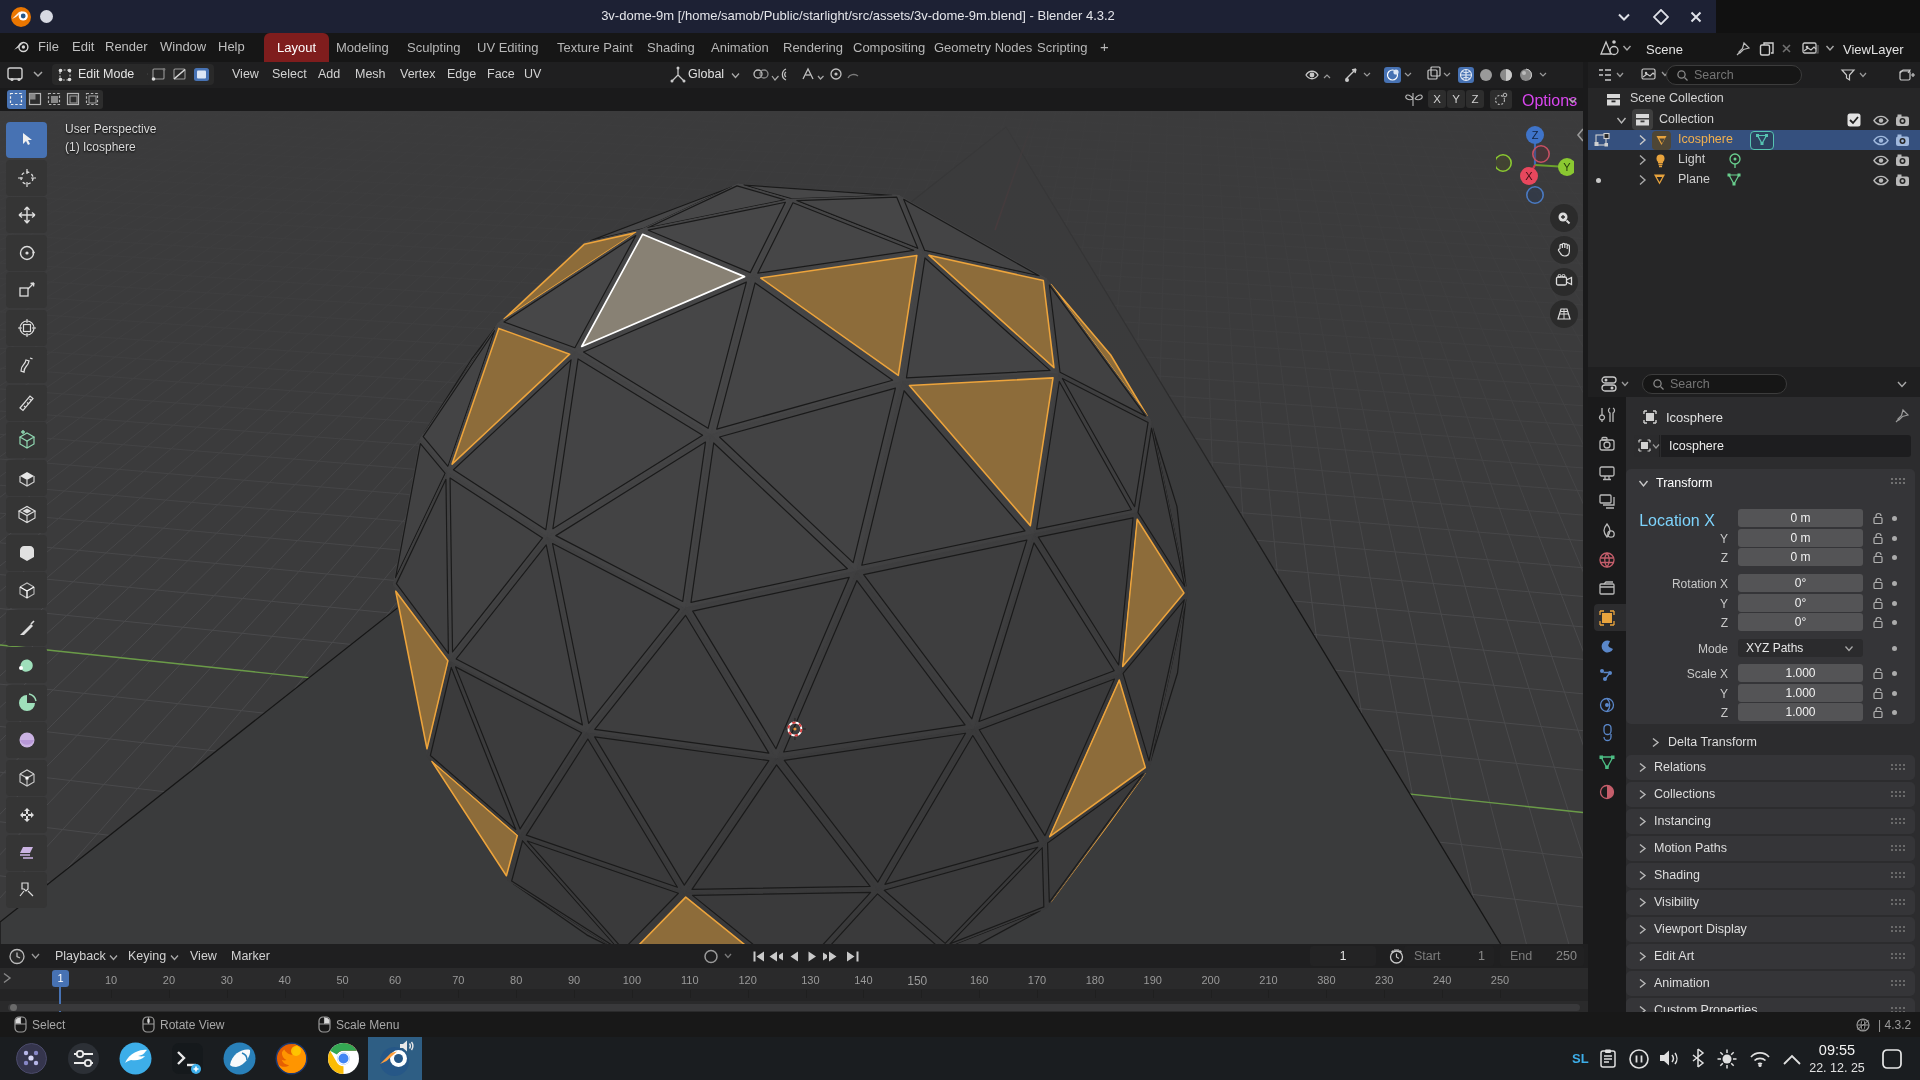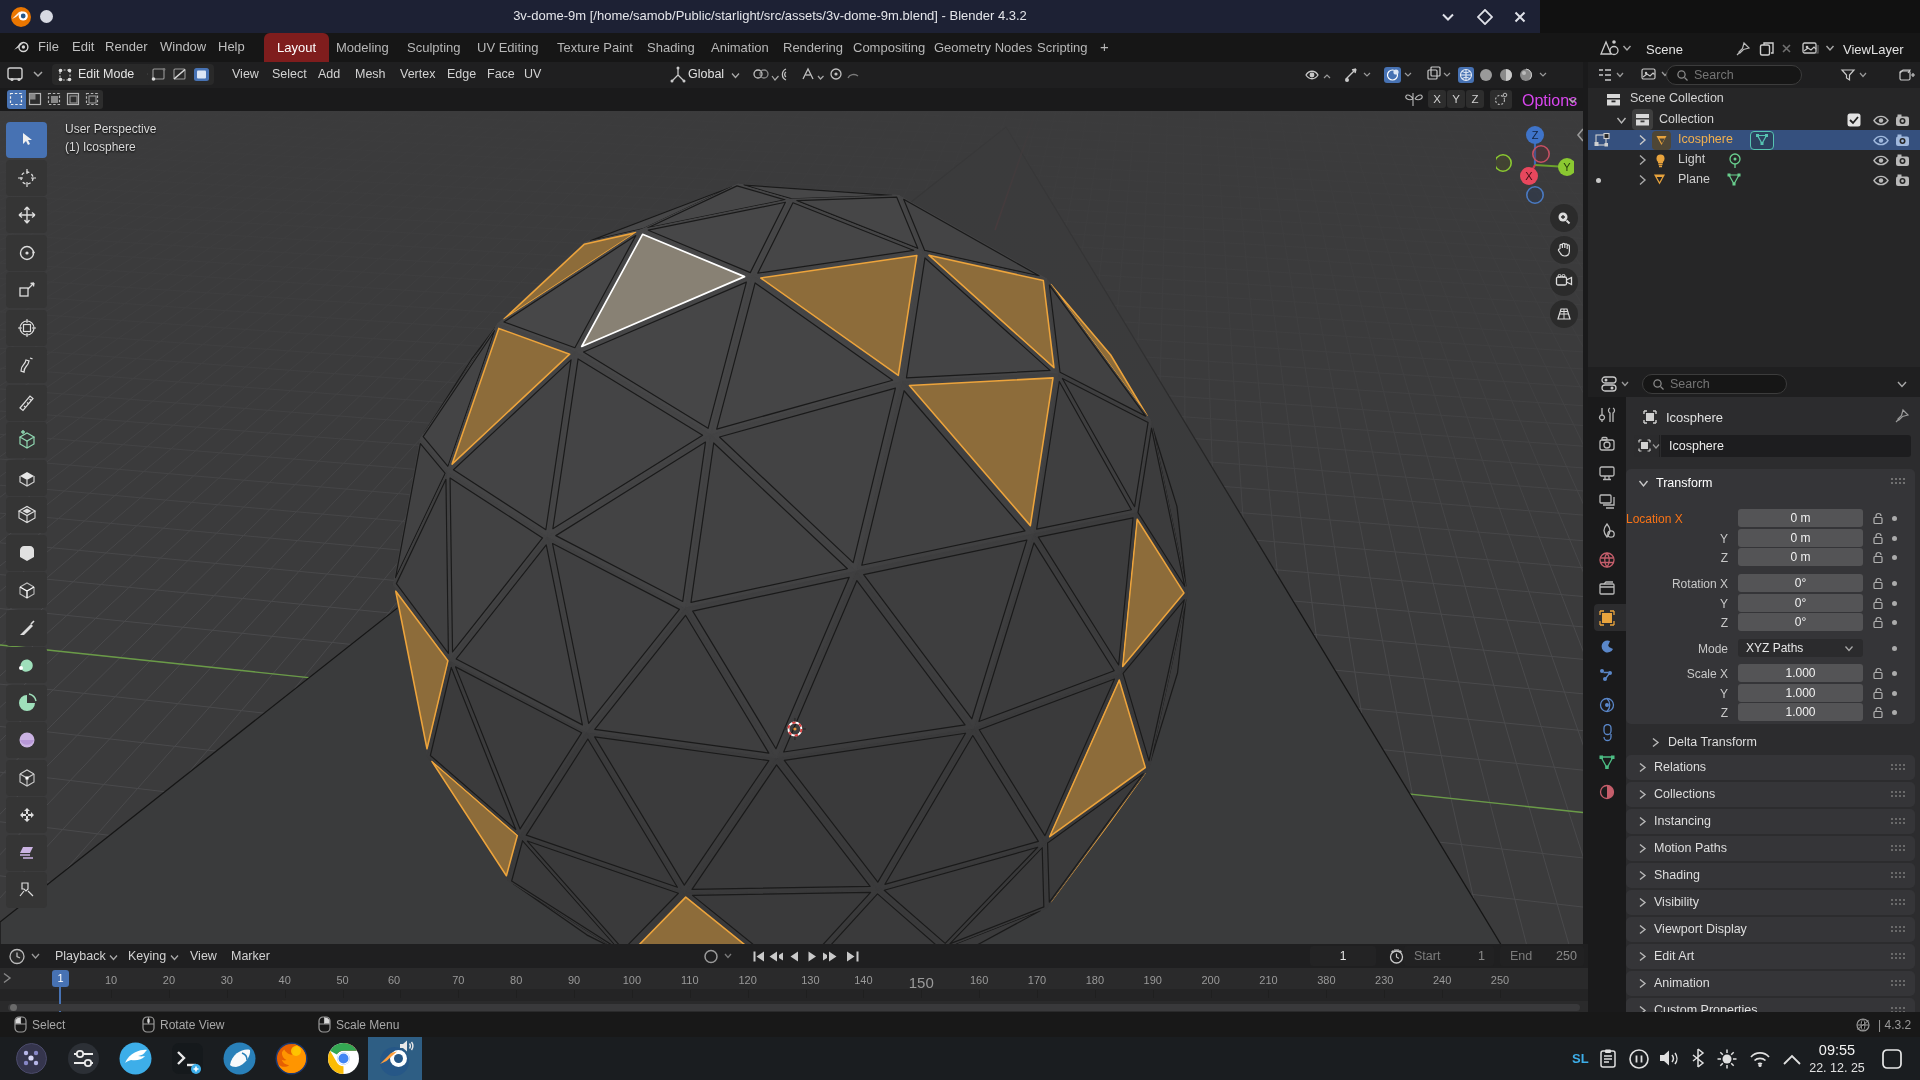--- a/index.html
+++ b/index.html
@@ -1,17 +1,17 @@
 <!DOCTYPE html>
 <html><head><meta charset="utf-8"><style>
 *{margin:0;padding:0;box-sizing:border-box}
 html,body{width:1920px;height:1080px;overflow:hidden;background:#111;font-family:"Liberation Sans",sans-serif;-webkit-font-smoothing:antialiased}
 .abs{position:absolute}
 #page{position:relative;width:1920px;height:1080px}
-#titlebar{left:0;top:0;width:1540px;height:33px;background:#1d2134;color:#e9e9ee;font-size:13px}
+#titlebar{left:0;top:0;width:1716px;height:33px;background:#1d2134;color:#e9e9ee;font-size:13px}
 #titlebar .title{position:absolute;left:0;right:0;top:8px;text-align:center;color:#e4e5ea}
 #topbar{left:0;top:33px;width:1920px;height:29px;background:#161616;color:#bfbfbf;font-size:13px}
 .menu{position:absolute;top:6px}
 .tab{position:absolute;top:0;height:29px;line-height:29px;padding:0 13px;color:#b7b7b7;font-size:13px;border-radius:6px 6px 0 0}
 .tab.active{background:#7f1d1d;color:#fff}
 #vphead{left:0;top:62px;width:1588px;height:26px;background:#1f1f20;color:#d6d6d6;font-size:12.5px}
 #vphead .m{position:absolute;top:5px;color:#d2d2d2}
 #tools{left:0;top:88px;width:1588px;height:23px;background:#1a1a1b}
 #outhead{left:1588px;top:62px;width:332px;height:26px;background:#1f1f20}
 #outliner{left:1588px;top:88px;width:332px;height:283px;background:#262627;color:#c9c9c9;font-size:12.5px}
@@ -997,21 +997,21 @@
             <circle cx="2" cy="2" r="1.1"></circle>
             <circle cx="6" cy="2" r="1.1"></circle>
             <circle cx="10" cy="2" r="1.1"></circle>
             <circle cx="14" cy="2" r="1.1"></circle>
             <circle cx="2" cy="6" r="1.1"></circle>
             <circle cx="6" cy="6" r="1.1"></circle>
             <circle cx="10" cy="6" r="1.1"></circle>
             <circle cx="14" cy="6" r="1.1"></circle>
           </g>
         </svg>
-<div class="abs" style="left:0px;top:115px;width:102px;text-align:left;color:#f97316;font-size:12px">Location X</div>
+<div class="abs" style="left:0px;top:115px;width:102px;text-align:center;color:#7dd3fc;font-size:16px">Location X</div>
         <div class="abs" style="left:112px;top:112px;width:125px;height:18px;background:#545456;border-radius:3px;color:#f2f2f2;font-size:12px;line-height:18px;text-align:center">0 m</div>
         <svg class="abs" style="left:246px;top:115px" width="13" height="13" viewBox="0 0 13 13">
           <rect x="2" y="5.5" width="8" height="6" rx="1" fill="none" stroke="#b0b0b0" stroke-width="1.2"></rect>
           <path d="M4 5.5 V4 a2.5 2.5 0 0 1 5 0" fill="none" stroke="#b0b0b0" stroke-width="1.2"></path>
         </svg>
 <div class="abs" style="left:266px;top:119px;width:5px;height:5px;border-radius:50%;background:#ababab"></div>
         <div class="abs" style="left:0px;top:135px;width:102px;text-align:right;color:#c8c8c8;font-size:12px">Y</div>
         <div class="abs" style="left:112px;top:132px;width:125px;height:18px;background:#545456;border-radius:3px;color:#f2f2f2;font-size:12px;line-height:18px;text-align:center">0 m</div>
         <svg class="abs" style="left:246px;top:135px" width="13" height="13" viewBox="0 0 13 13">
           <rect x="2" y="5.5" width="8" height="6" rx="1" fill="none" stroke="#b0b0b0" stroke-width="1.2"></rect>
@@ -1297,39 +1297,39 @@
 <span class="abs" style="left:97.083px;top:6px;width:28px;text-align:center;color:#9a9a9a;font-size:11px">10</span>
       <div class="abs" style="left:111px;top:22px;width:1px;height:8px;background:#1f1f1f"></div>
       <span class="abs" style="left:154.953px;top:6px;width:28px;text-align:center;color:#9a9a9a;font-size:11px">20</span>
       <div class="abs" style="left:169px;top:22px;width:1px;height:8px;background:#1f1f1f"></div>
       <span class="abs" style="left:212.823px;top:6px;width:28px;text-align:center;color:#9a9a9a;font-size:11px">30</span>
       <div class="abs" style="left:227px;top:22px;width:1px;height:8px;background:#1f1f1f"></div>
       <span class="abs" style="left:270.693px;top:6px;width:28px;text-align:center;color:#9a9a9a;font-size:11px">40</span>
       <div class="abs" style="left:285px;top:22px;width:1px;height:8px;background:#1f1f1f"></div>
       <span class="abs" style="left:328.563px;top:6px;width:28px;text-align:center;color:#9a9a9a;font-size:11px">50</span>
       <div class="abs" style="left:343px;top:22px;width:1px;height:8px;background:#1f1f1f"></div>
-      <span class="abs" style="left:380px;top:6px;width:28px;text-align:center;color:#9a9a9a;font-size:11px">60</span>
+      <span class="abs" style="left:389px;top:6px;width:28px;text-align:left;color:#9a9a9a;font-size:11px">60</span>
       <div class="abs" style="left:400px;top:22px;width:1px;height:8px;background:#1f1f1f"></div>
       <span class="abs" style="left:444.303px;top:6px;width:28px;text-align:center;color:#9a9a9a;font-size:11px">70</span>
       <div class="abs" style="left:458px;top:22px;width:1px;height:8px;background:#1f1f1f"></div>
       <span class="abs" style="left:502.173px;top:6px;width:28px;text-align:center;color:#9a9a9a;font-size:11px">80</span>
       <div class="abs" style="left:516px;top:22px;width:1px;height:8px;background:#1f1f1f"></div>
       <span class="abs" style="left:560.043px;top:6px;width:28px;text-align:center;color:#9a9a9a;font-size:11px">90</span>
       <div class="abs" style="left:574px;top:22px;width:1px;height:8px;background:#1f1f1f"></div>
       <span class="abs" style="left:617.913px;top:6px;width:28px;text-align:center;color:#9a9a9a;font-size:11px">100</span>
       <div class="abs" style="left:632px;top:22px;width:1px;height:8px;background:#1f1f1f"></div>
       <span class="abs" style="left:675.783px;top:6px;width:28px;text-align:center;color:#9a9a9a;font-size:11px">110</span>
       <div class="abs" style="left:690px;top:22px;width:1px;height:8px;background:#1f1f1f"></div>
       <span class="abs" style="left:733.653px;top:6px;width:28px;text-align:center;color:#9a9a9a;font-size:11px">120</span>
       <div class="abs" style="left:748px;top:22px;width:1px;height:8px;background:#1f1f1f"></div>
       <span class="abs" style="left:791.523px;top:6px;width:28px;text-align:right;color:#9a9a9a;font-size:11px">130</span>
       <div class="abs" style="left:806px;top:22px;width:1px;height:8px;background:#1f1f1f"></div>
       <span class="abs" style="left:849.393px;top:6px;width:28px;text-align:center;color:#9a9a9a;font-size:11px">140</span>
       <div class="abs" style="left:863px;top:22px;width:1px;height:8px;background:#1f1f1f"></div>
-      <span class="abs" style="left:907.263px;top:6px;width:28px;text-align:center;color:#9a9a9a;font-size:15px">150</span>
+      <span class="abs" style="left:907.263px;top:6px;width:28px;text-align:left;color:#9a9a9a;font-size:12px">150</span>
       <div class="abs" style="left:921px;top:22px;width:1px;height:8px;background:#1f1f1f"></div>
       <span class="abs" style="left:965.133px;top:6px;width:28px;text-align:center;color:#9a9a9a;font-size:11px">160</span>
       <div class="abs" style="left:979px;top:22px;width:1px;height:8px;background:#1f1f1f"></div>
       <span class="abs" style="left:1023.0030000000002px;top:6px;width:28px;text-align:center;color:#9a9a9a;font-size:11px">170</span>
       <div class="abs" style="left:1037px;top:22px;width:1px;height:8px;background:#1f1f1f"></div>
       <span class="abs" style="left:1080.873px;top:6px;width:28px;text-align:center;color:#9a9a9a;font-size:11px">180</span>
       <div class="abs" style="left:1095px;top:22px;width:1px;height:8px;background:#1f1f1f"></div>
       <span class="abs" style="left:1138.743px;top:6px;width:28px;text-align:center;color:#9a9a9a;font-size:11px">190</span>
       <div class="abs" style="left:1153px;top:22px;width:1px;height:8px;background:#1f1f1f"></div>
       <span class="abs" style="left:1196.613px;top:6px;width:28px;text-align:center;color:#9a9a9a;font-size:11px">200</span>

